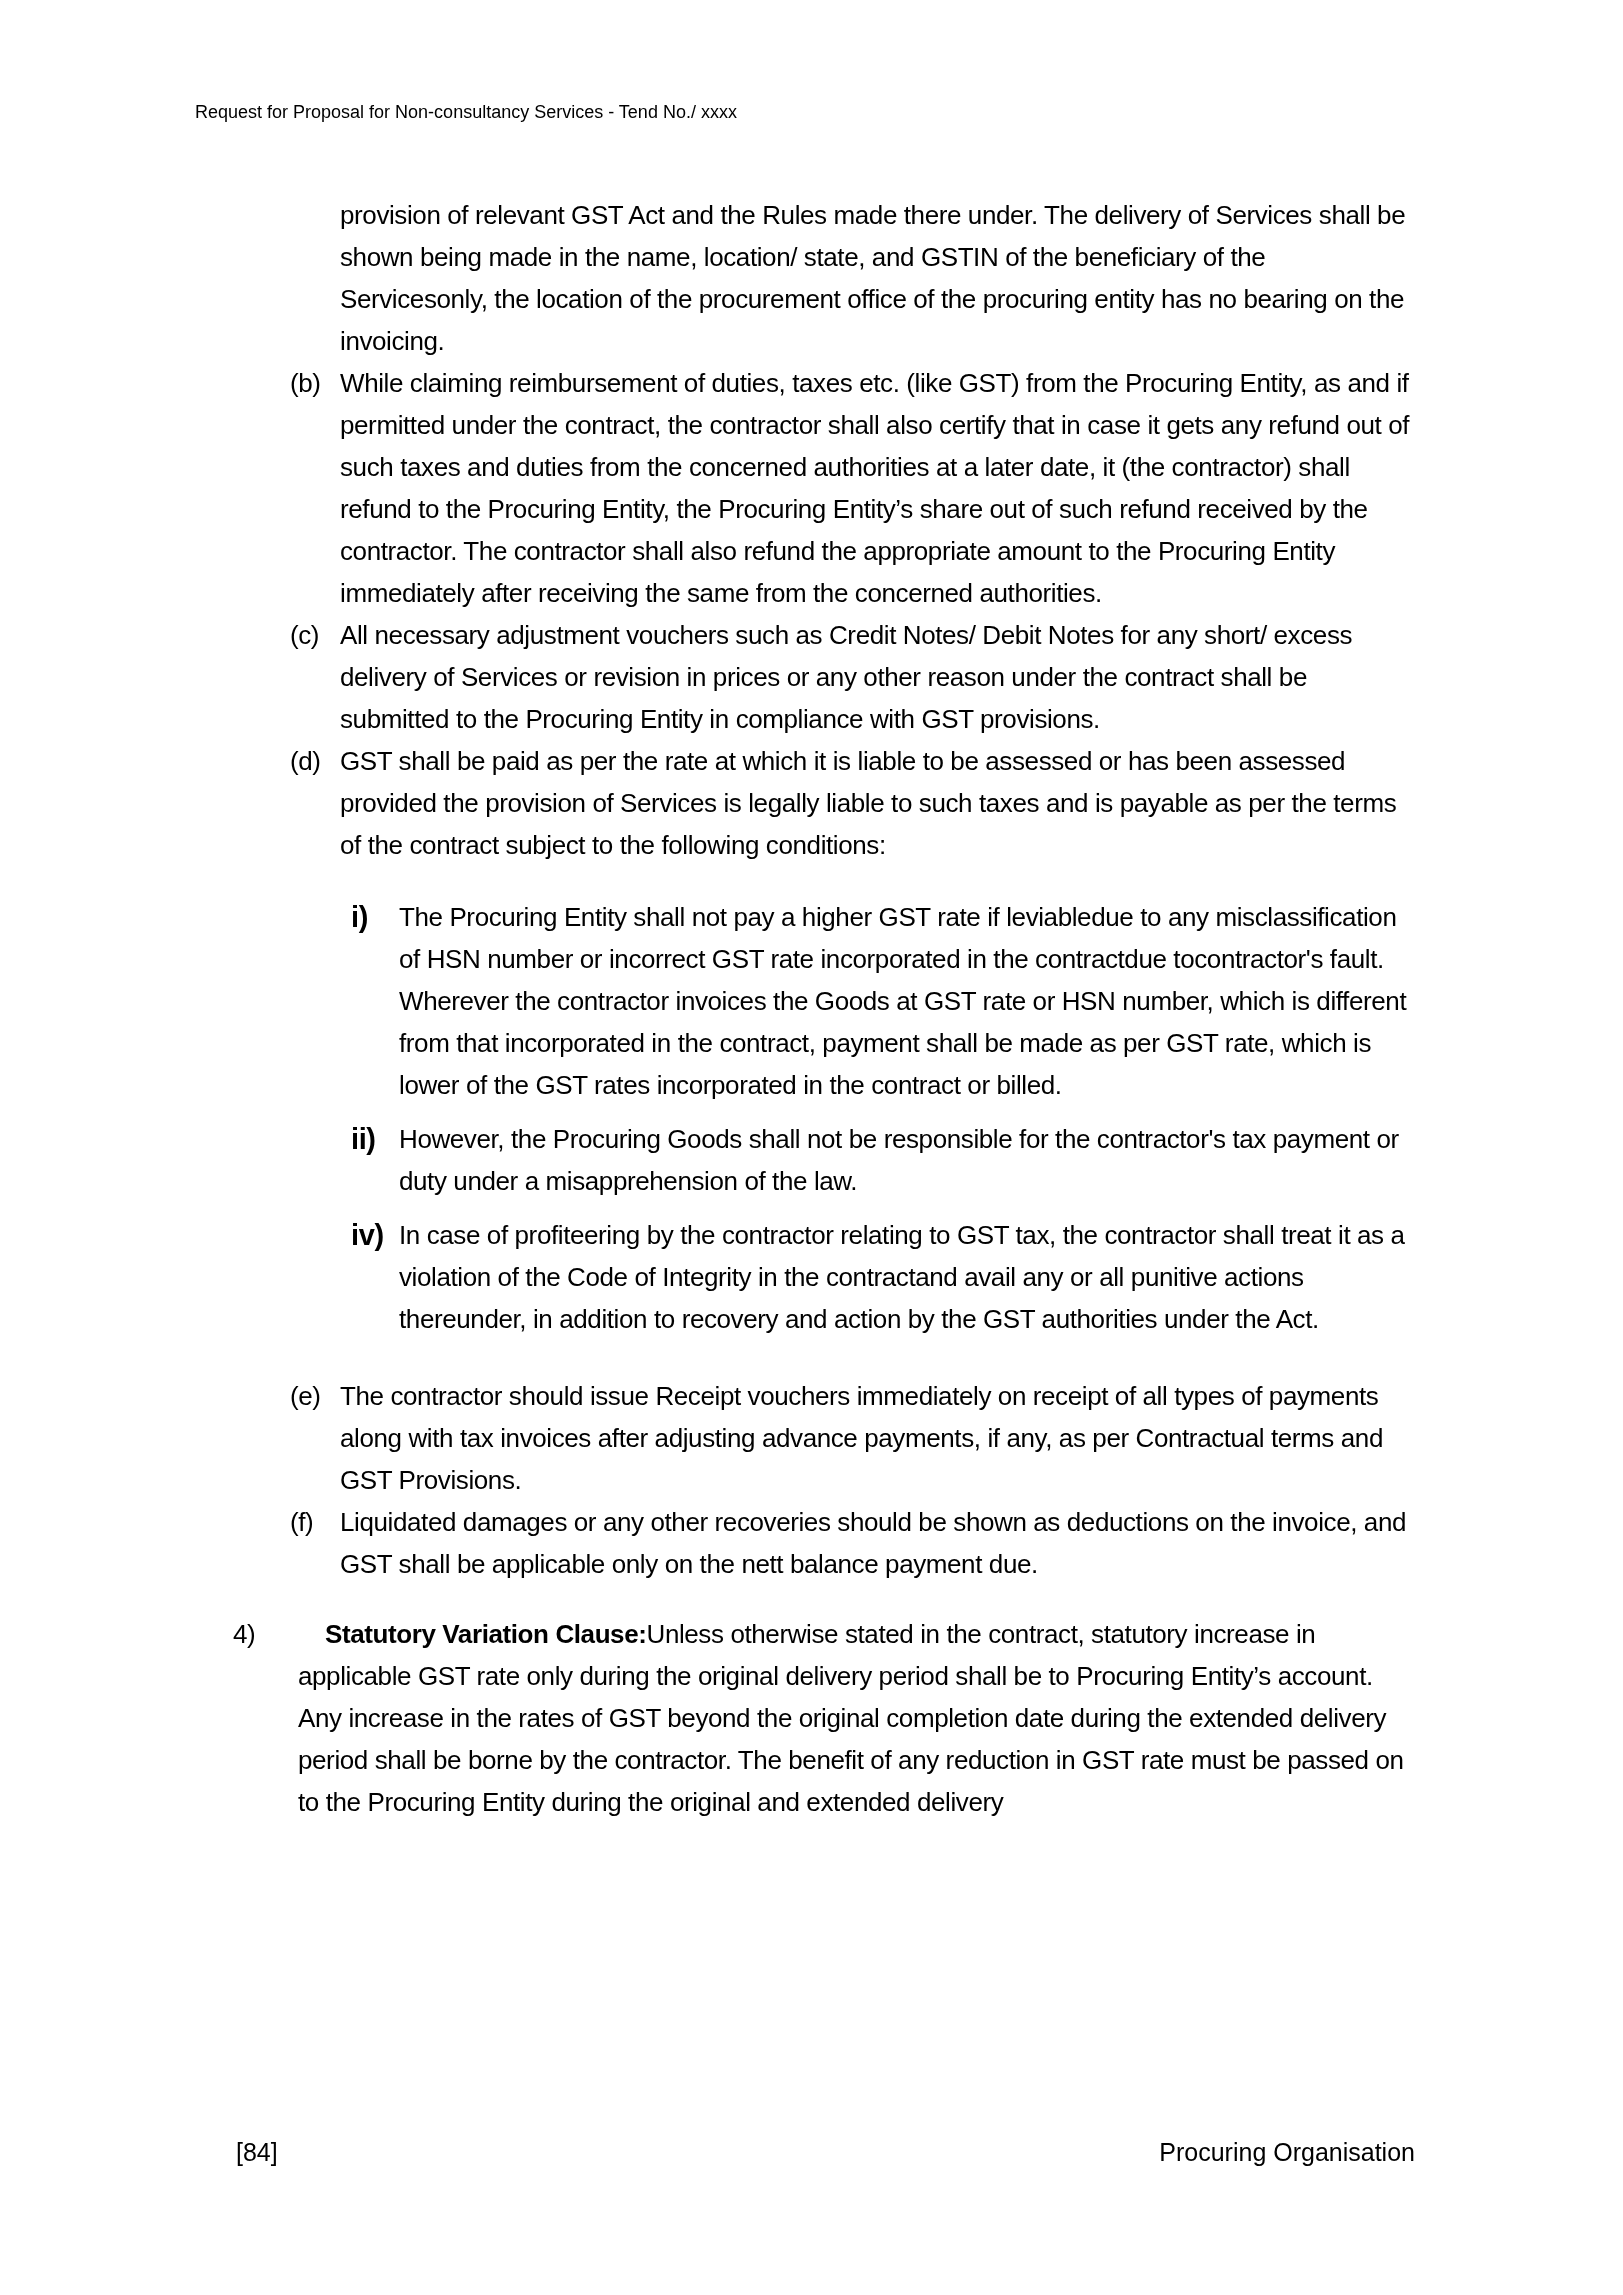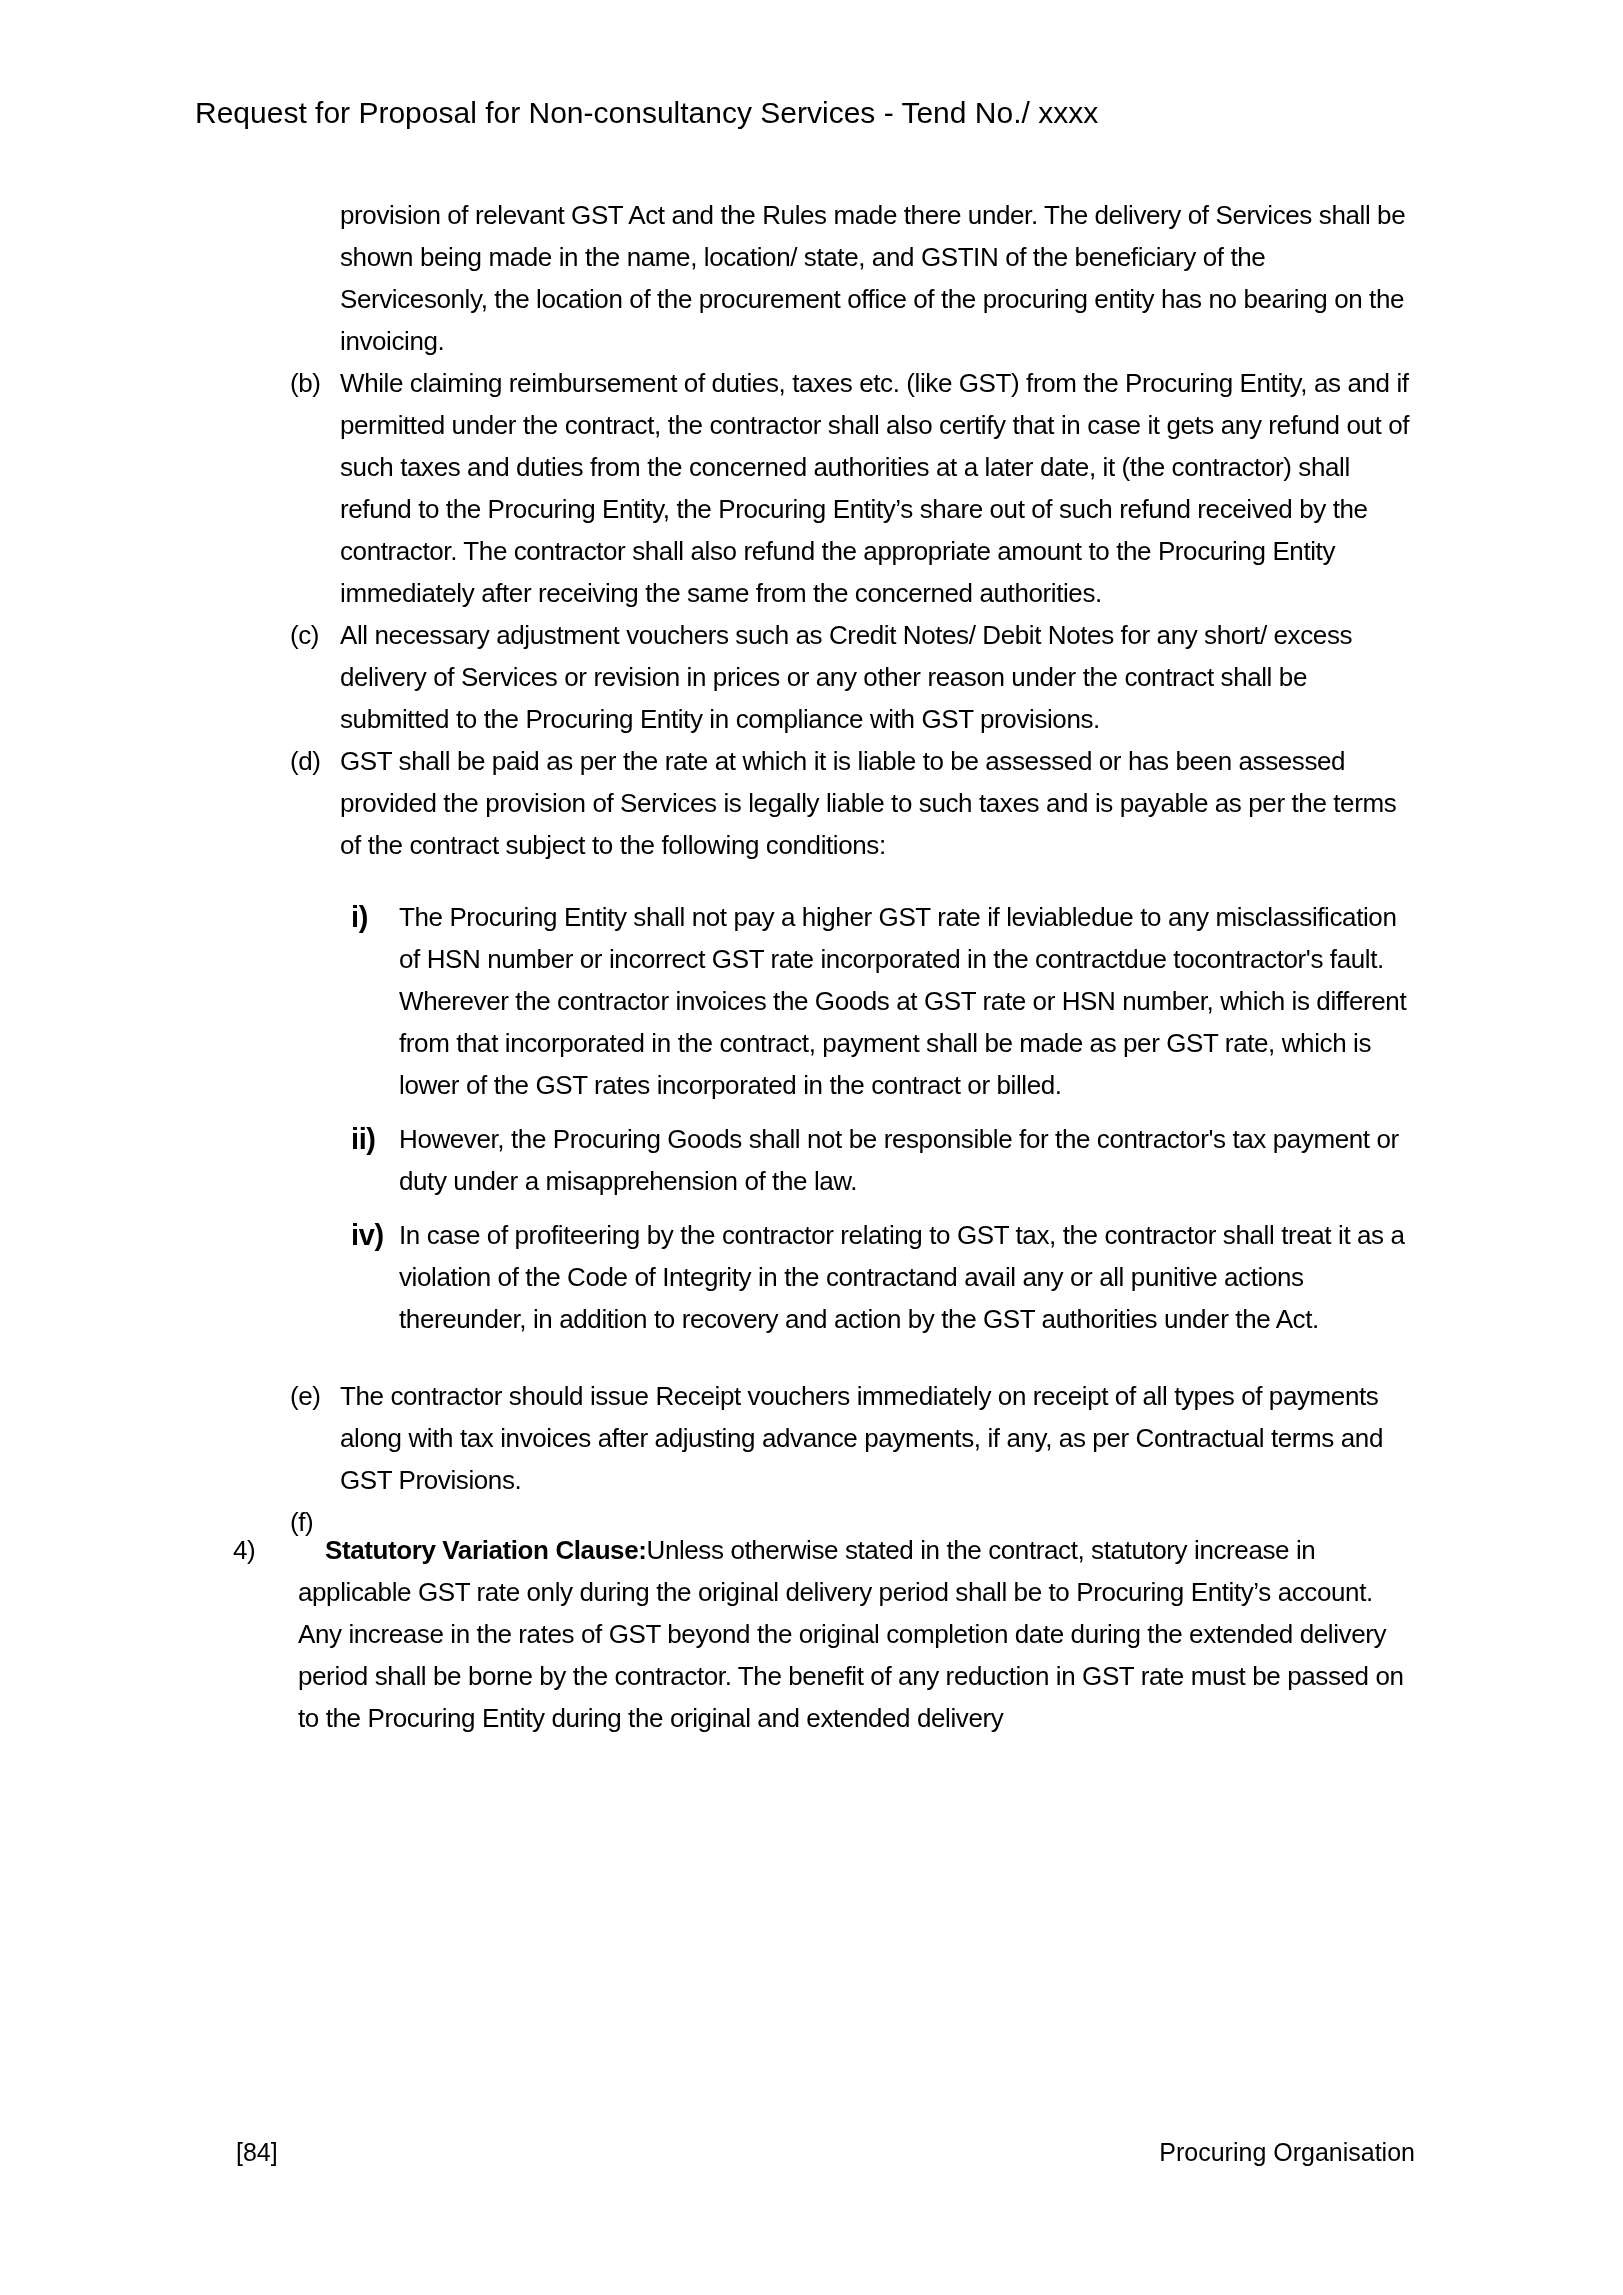--- a/index.html
+++ b/index.html
@@ -9,21 +9,21 @@
     height: 2295px;
     background: #ffffff;
     color: #000000;
     font-family: "Liberation Sans", sans-serif;
     overflow: hidden;
   }
   .header {
     position: absolute;
     left: 195px;
     top: 98px;
-    font-size: 30px;
+    font-size: 18px;
     line-height: 29px;
     white-space: nowrap;
   }
   .content {
     position: absolute;
     left: 0;
     top: 194px;
     width: 1372px;
     font-size: 26px;
     line-height: 42px;
@@ -123,20 +123,21 @@
       </div>
     </div>
 
     <div class="item">
       <span class="marker">(e)</span>
       <span>The contractor should issue Receipt vouchers immediately on receipt of all types of payments along with tax invoices after adjusting advance payments, if any, as per Contractual terms and GST Provisions.</span>
     </div>
 
     <div class="item">
       <span class="marker">(f)</span>
+      <span>Liquidated damages or any other recoveries should be shown as deductions on the invoice, and GST shall be applicable only on the nett balance payment due.</span>
     </div>
 
     <div class="clause4">
       <span class="marker">4)</span>
       <span class="bold">Statutory Variation Clause:</span><span>Unless otherwise stated in the contract, statutory increase in applicable GST rate only during the original delivery period shall be to Procuring Entity’s account. Any increase in the rates of GST beyond the original completion date during the extended delivery period shall be borne by the contractor. The benefit of any reduction in GST rate must be passed on to the Procuring Entity during the original and extended delivery</span>
     </div>
 
   </div>
 
   <div class="footer">

